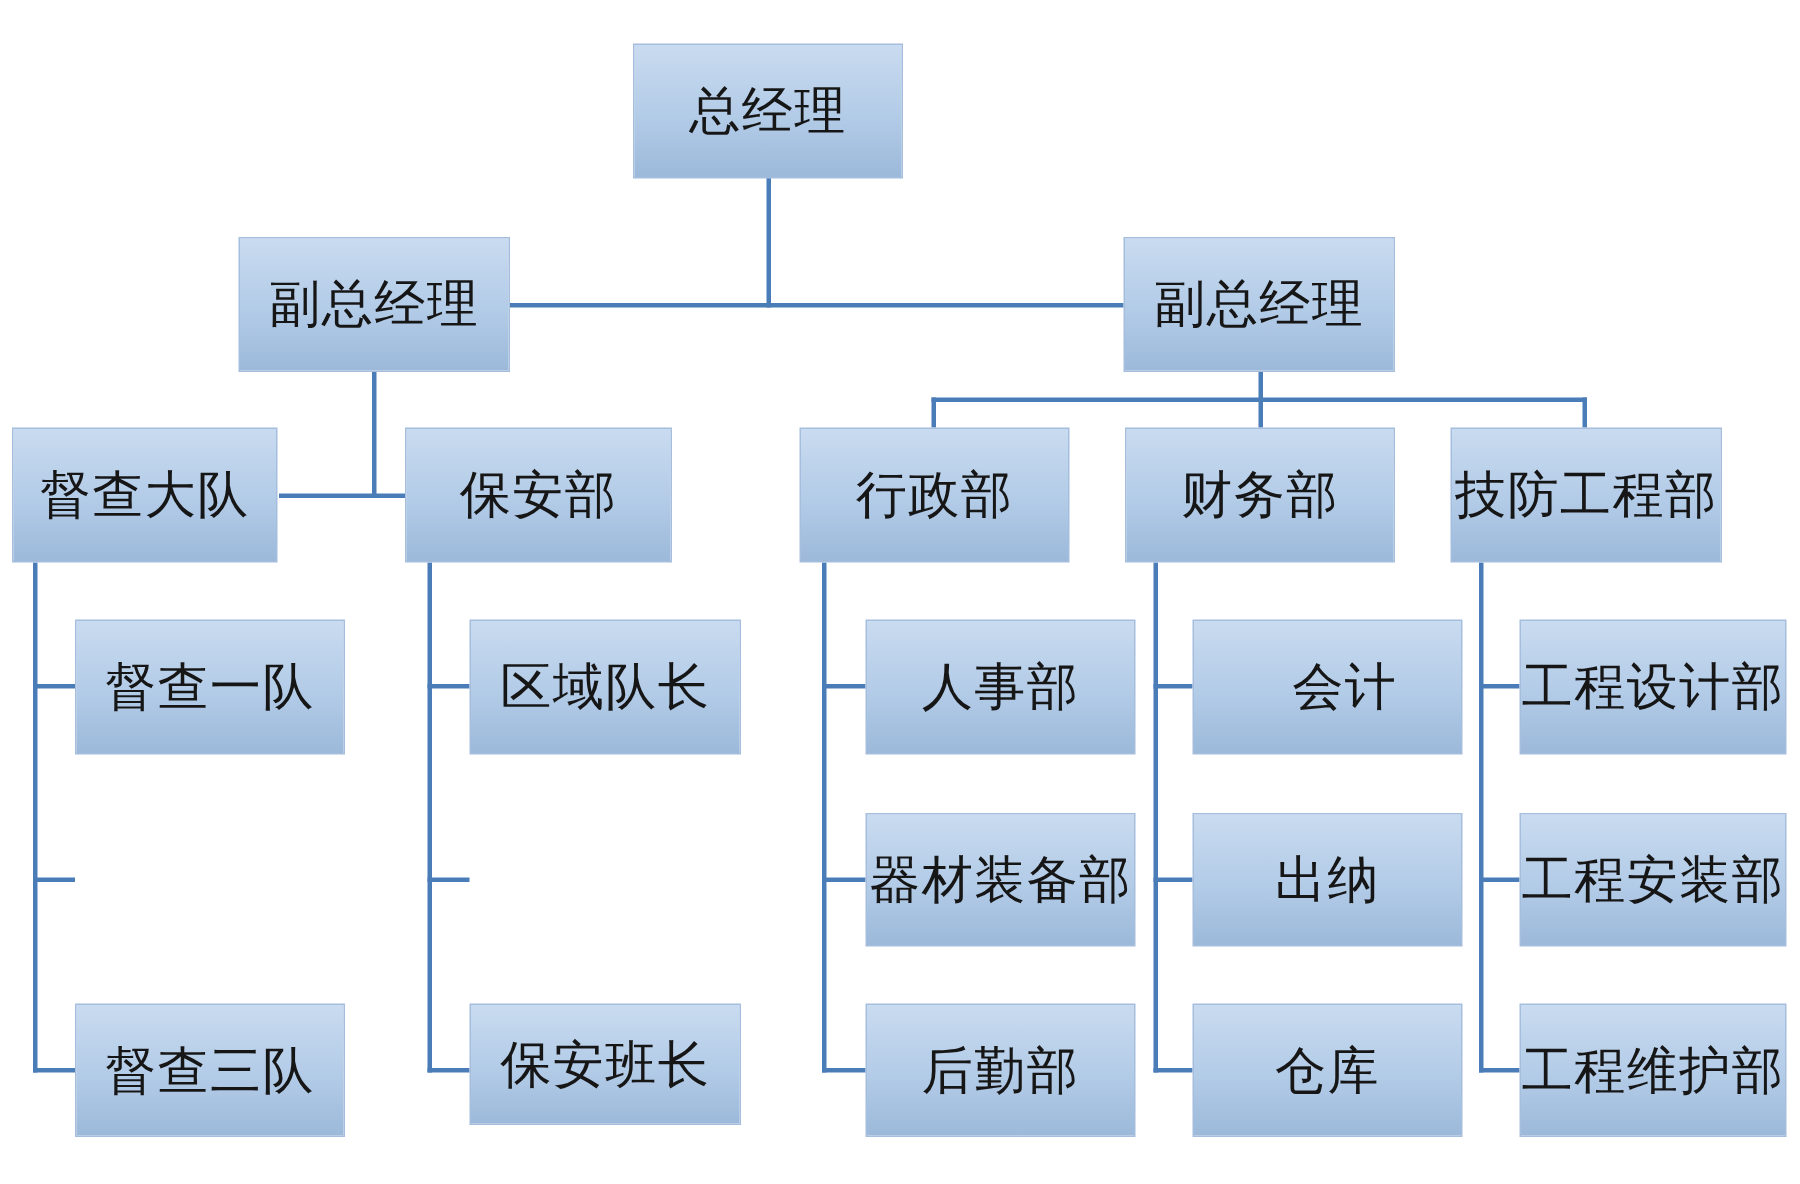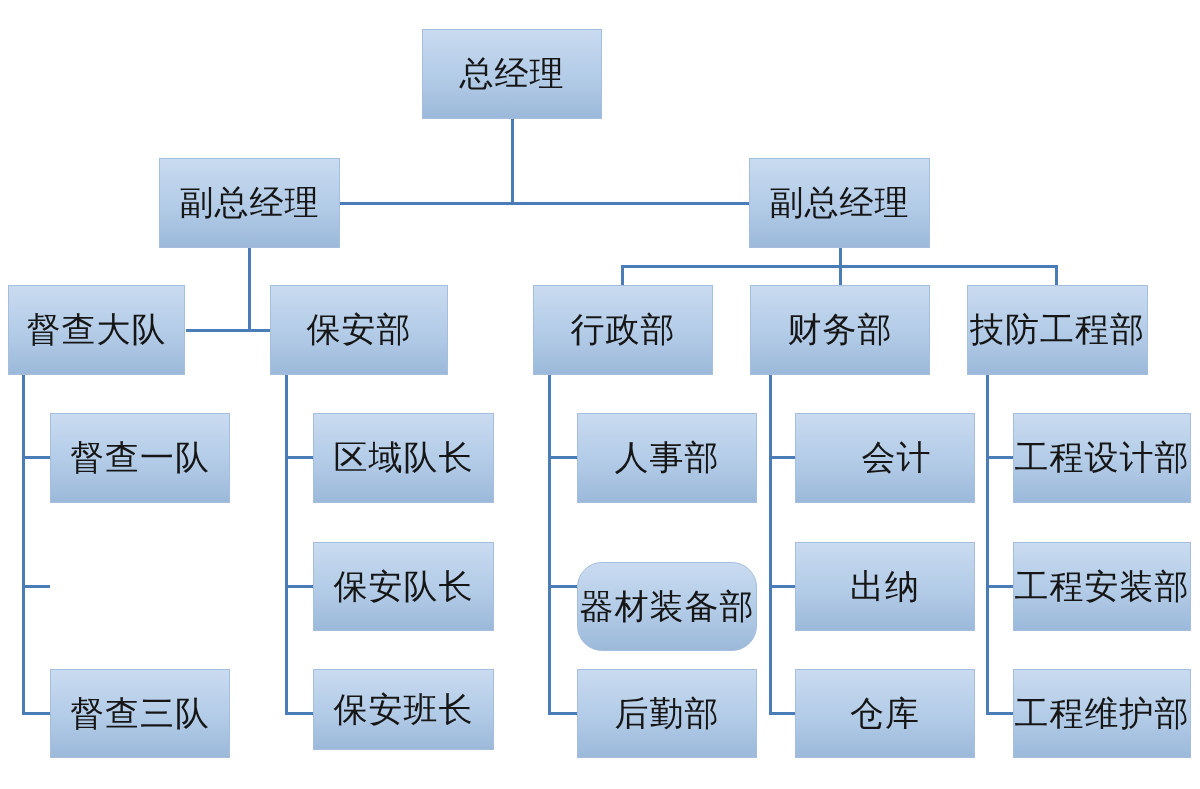--- a/index.html
+++ b/index.html
@@ -96,25 +96,24 @@
   <div class="node" style="left:8px; top:285px; width:177px; height:90px;">督查大队</div>
   <div class="node" style="left:270px; top:285px; width:178px; height:90px;">保安部</div>
   <div class="node" style="left:533px; top:285px; width:180px; height:90px;">行政部</div>
   <div class="node" style="left:750px; top:285px; width:180px; height:90px;">财务部</div>
   <div class="node" style="left:967px; top:285px; width:181px; height:90px;">技防工程部</div>
 
   <div class="node" style="left:50px; top:413px; width:180px; height:90px;">督查一队</div>
   <div class="node" style="left:50px; top:669px; width:180px; height:89px;">督查三队</div>
 
   <div class="node" style="left:313px; top:413px; width:181px; height:90px;">区域队长</div>
-  <div class="node" style="left:313px; top:542px; width:181px; height:89px;">保安队长</div>
   <div class="node" style="left:313px; top:669px; width:181px; height:81px;">保安班长</div>
 
   <div class="node" style="left:577px; top:413px; width:180px; height:90px;">人事部</div>
-  <div class="node" style="left:577px; top:562px; width:180px; height:89px;border-radius:25px;">器材装备部</div>
+  <div class="node" style="left:577px; top:542px; width:180px; height:89px;">器材装备部</div>
   <div class="node" style="left:577px; top:669px; width:180px; height:89px;">后勤部</div>
 
   <div class="node" style="left:795px; top:413px; width:180px; height:90px;padding-left:23px;">会计</div>
   <div class="node" style="left:795px; top:542px; width:180px; height:89px;">出纳</div>
   <div class="node" style="left:795px; top:669px; width:180px; height:89px;">仓库</div>
 
   <div class="node" style="left:1013px; top:413px; width:178px; height:90px;">工程设计部</div>
   <div class="node" style="left:1013px; top:542px; width:178px; height:89px;">工程安装部</div>
   <div class="node" style="left:1013px; top:669px; width:178px; height:89px;">工程维护部</div>
 

